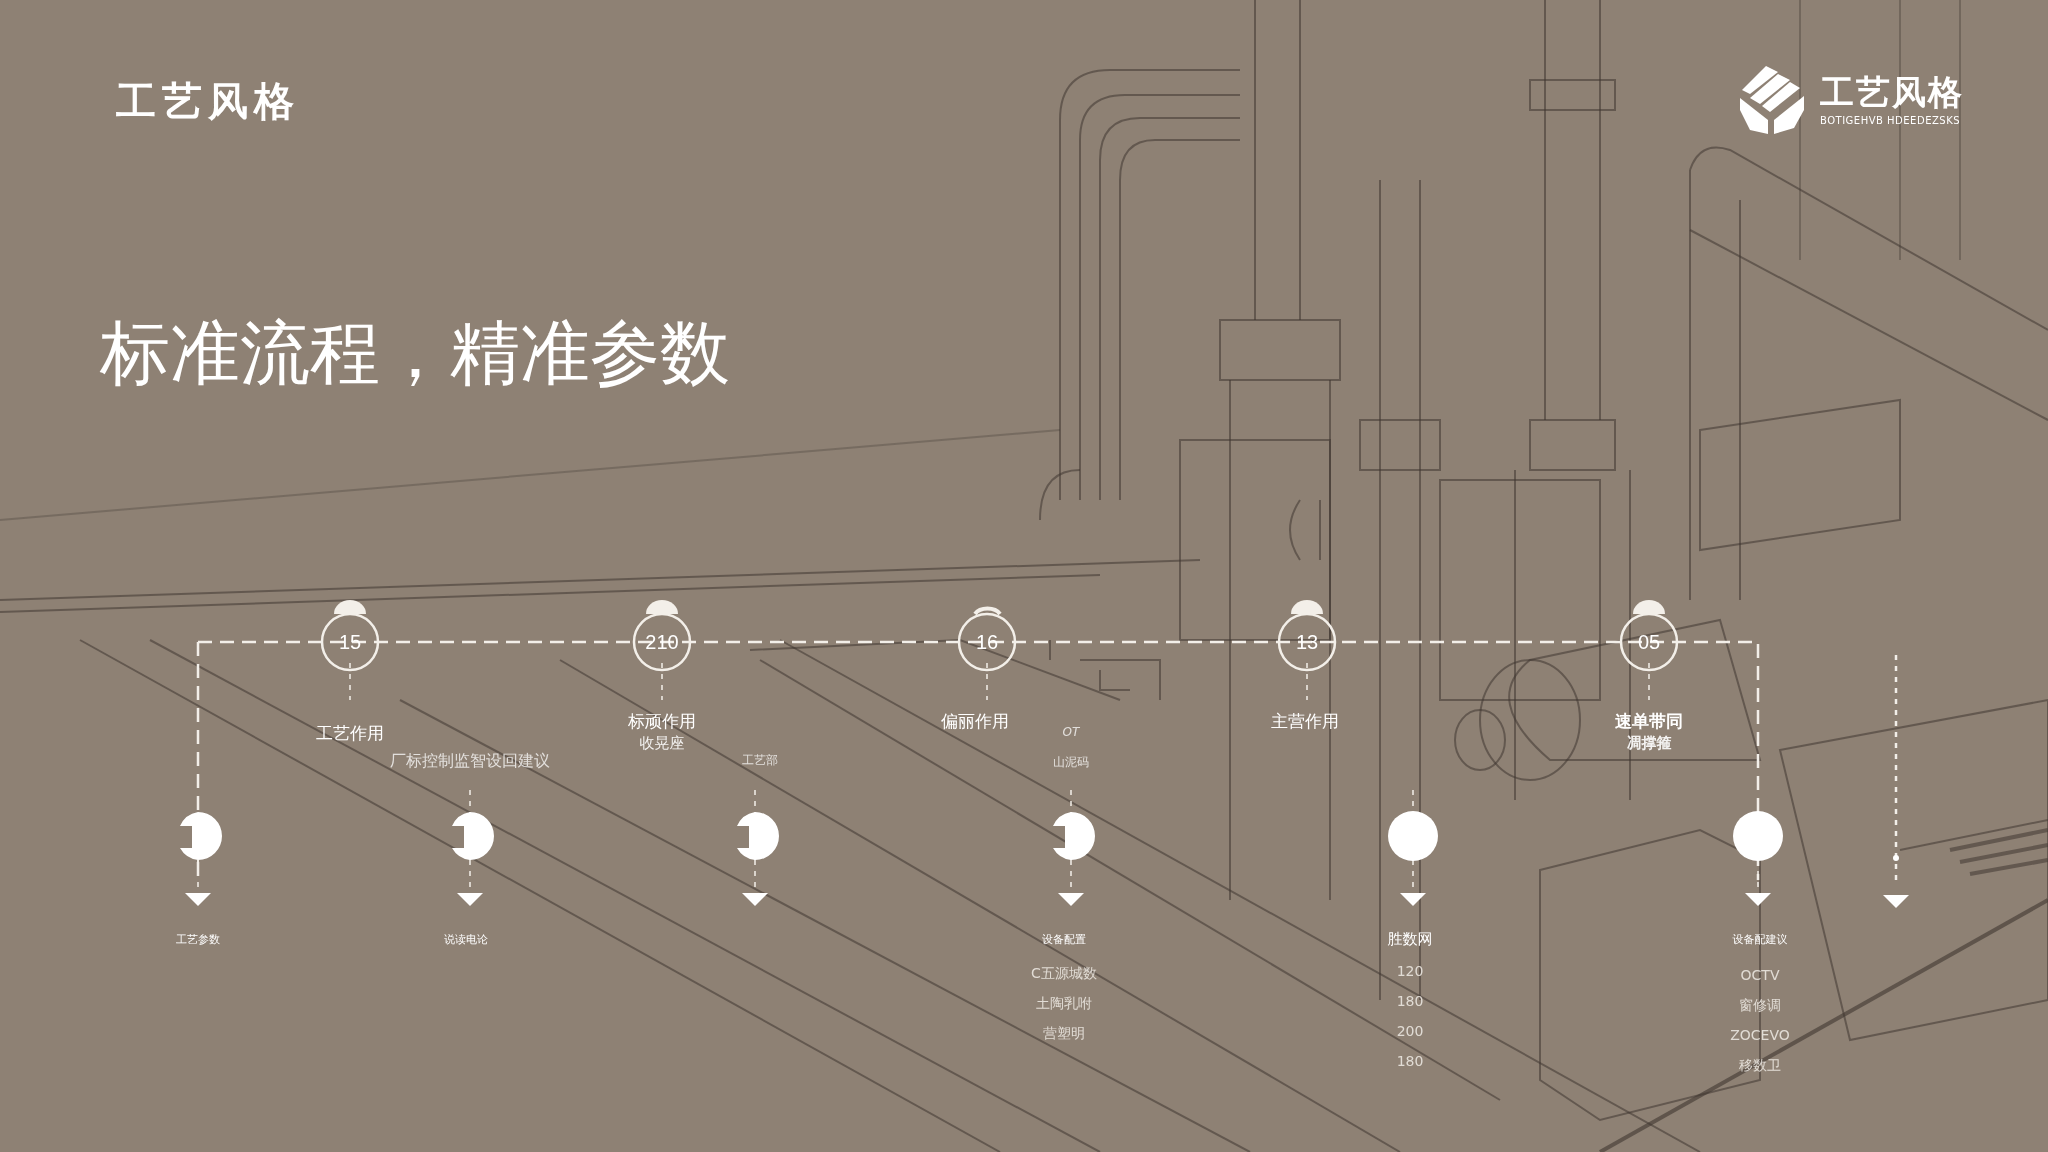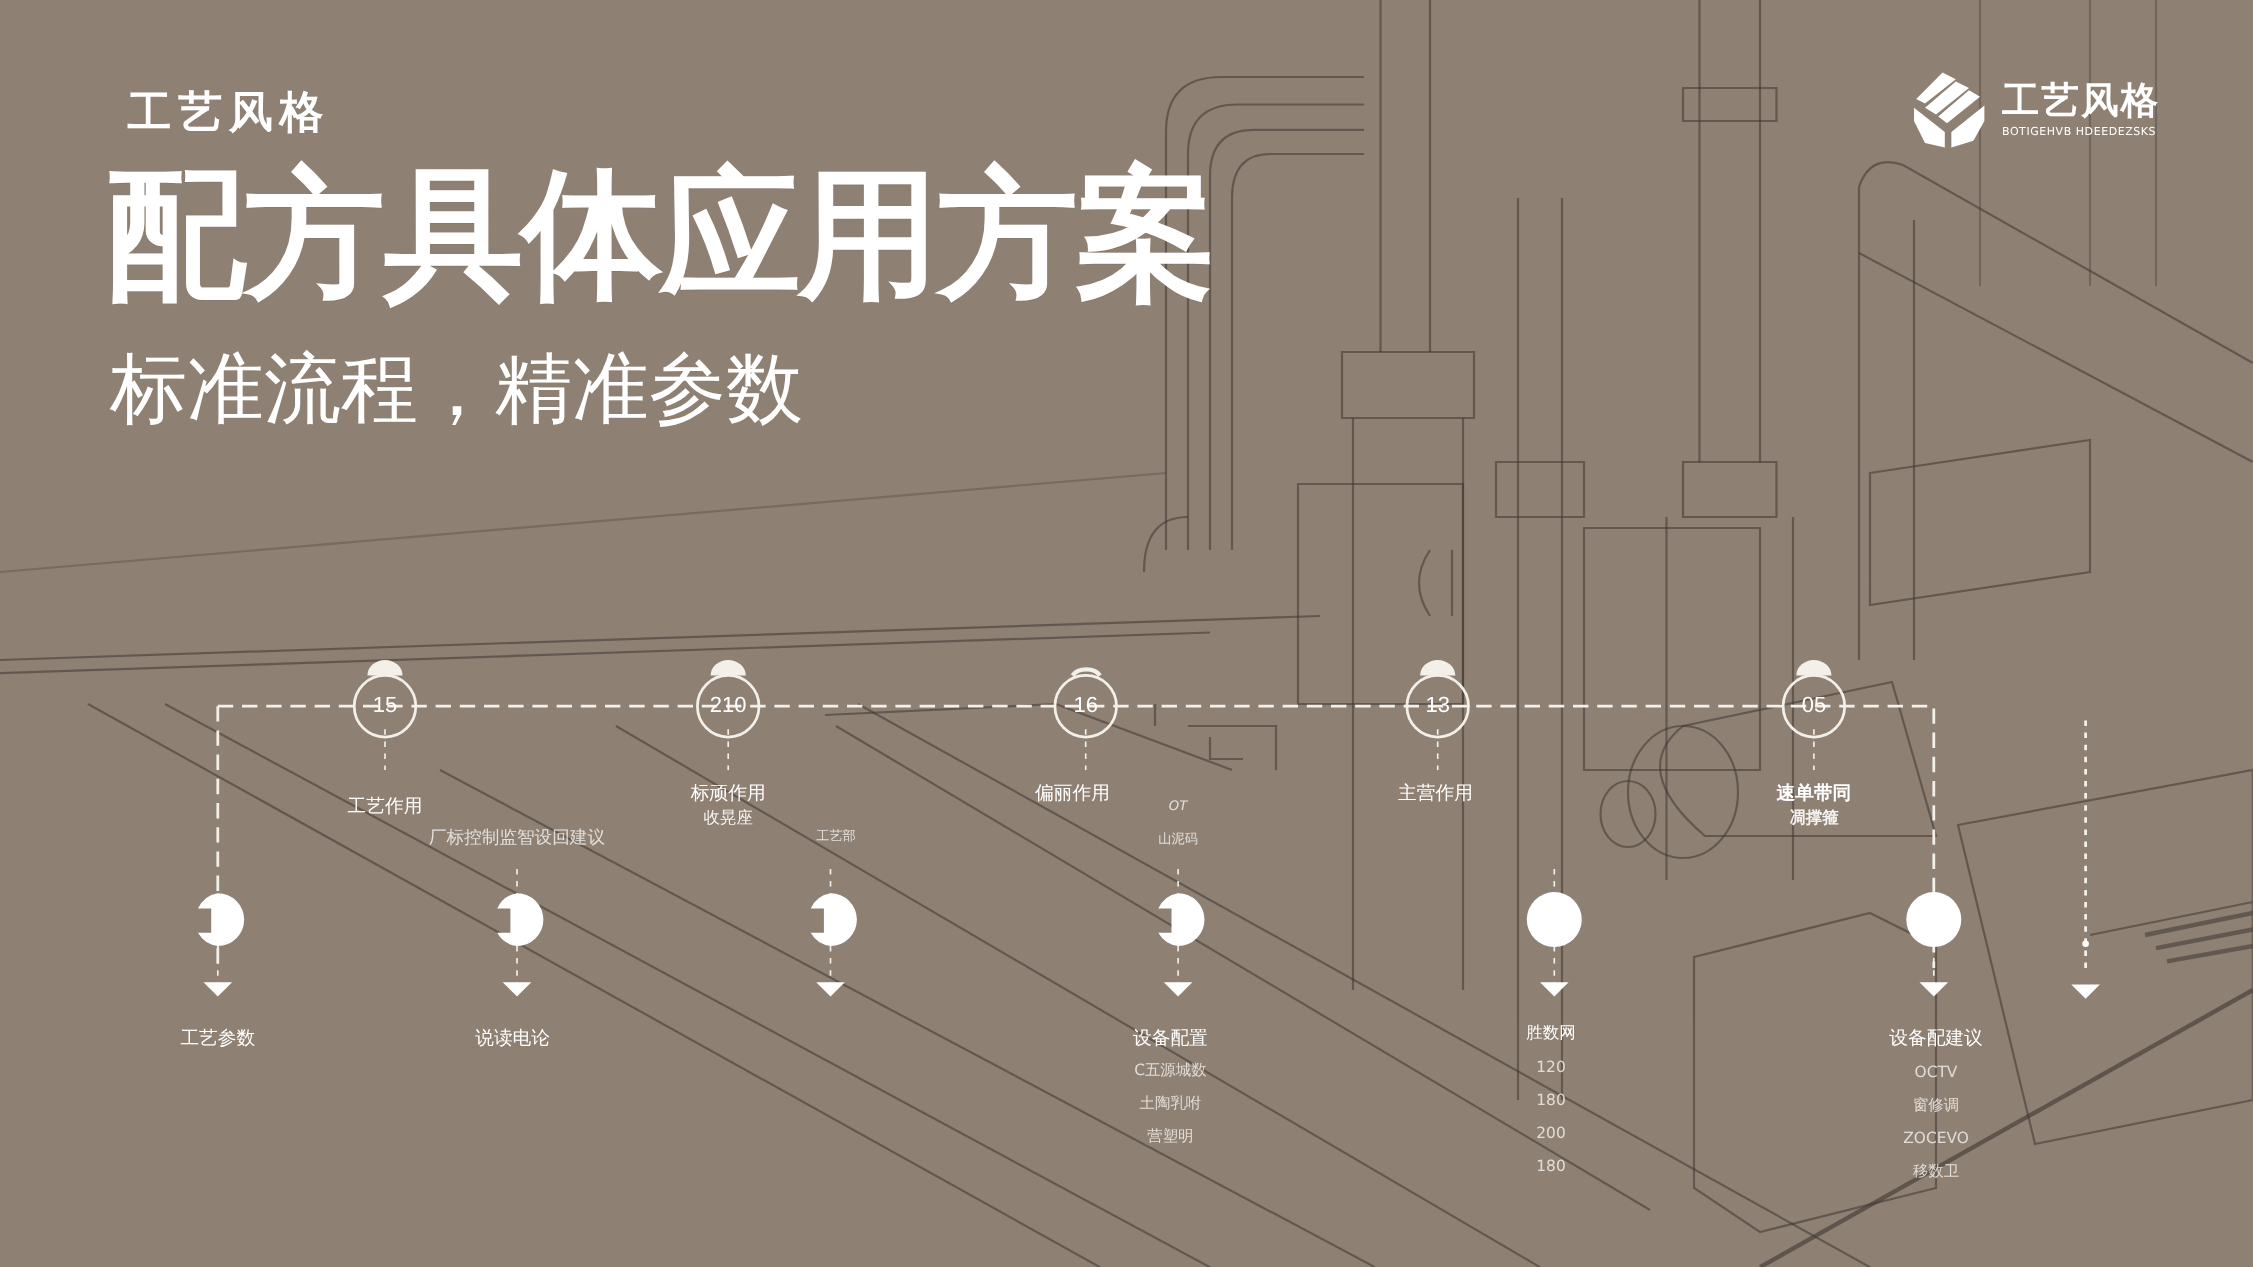--- a/index.html
+++ b/index.html
@@ -39,21 +39,21 @@
   }
   .timeline { position: absolute; inset: 0; }
   .node-label {
     position: absolute; transform: translateX(-50%);
     font-size: 17px; color: #ffffff; white-space: nowrap; text-align: center; line-height: 1.35;
   }
   .node-label .sub { font-size: 15px; opacity: 0.9; display: block; }
   .faint { opacity: 0.75; }
   .bottom-label {
     position: absolute; transform: translateX(-50%);
-    font-size: 17px; color: #ffffff; white-space: nowrap; text-align: center;
+    font-size: 11px; color: #ffffff; white-space: nowrap; text-align: center;
   }
   .bottom-list { position: absolute; transform: translateX(-50%); text-align: center; }
   .bottom-list div { font-size: 14px; color: #f0ece6; opacity: 0.85; height: 30px; line-height: 30px; white-space: nowrap; }
   .num {
     position: absolute; transform: translate(-50%, -50%);
     font-size: 20px; color: #ffffff; font-family: "Liberation Sans", sans-serif;
   }
 </style>
 </head>
 <body>
@@ -106,21 +106,20 @@
       <path d="M1950 850 L2048 830 M1960 862 L2048 845 M1970 874 L2048 860" stroke-width="4"></path>
       <path d="M1800 0 L1800 260 M1900 0 L1900 260 M1960 0 L1960 260" stroke-opacity="0.35"></path>
       <path d="M1300 560 Q1280 530 1300 500 M1320 500 L1320 560"></path>
       <path d="M1050 640 L1050 660 M1080 660 L1160 660 L1160 700"></path>
       <path d="M750 650 L960 640 L1120 700"></path>
       <path d="M1100 670 L1100 690 L1130 690"></path>
     </g>
   </svg>
 
   <div class="brand-small">工艺风格</div>
-  <div class="main-title">配方具体应用方案</div>
   <div class="subtitle">标准流程，精准参数</div>
 
   <div class="logo">
     <svg class="logo-mark" viewBox="0 0 70 72">
       <g fill="#ffffff">
         <path d="M28 2 L40 8 L12 30 L4 26 Z"></path>
         <path d="M40 10 L52 16 L22 40 L12 34 Z"></path>
         <path d="M52 18 L62 24 L32 48 L24 42 Z"></path>
         <path d="M2 34 L30 56 L30 70 L12 66 L2 46 Z"></path>
         <path d="M36 56 L66 32 L66 46 L56 64 L36 70 Z"></path>

